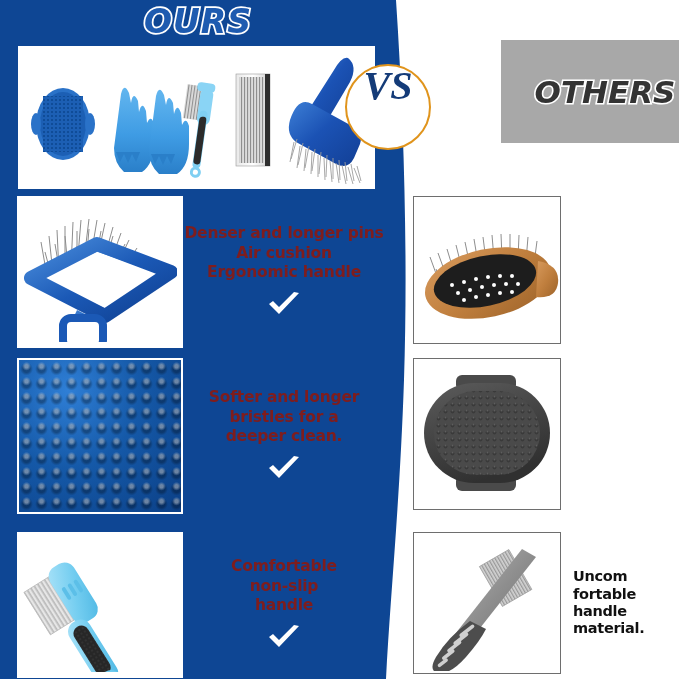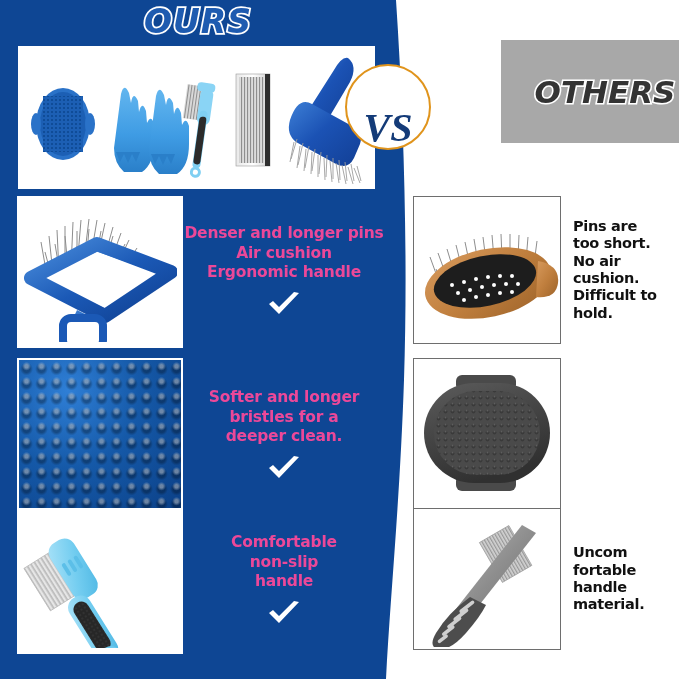--- a/index.html
+++ b/index.html
@@ -57,47 +57,47 @@
     overflow:visible;
   }
   .hero-inner{position:absolute;inset:0;overflow:hidden;}
 
   
   .vs-badge{
     position:absolute;left:345px;top:64px;width:82px;height:82px;
     border-radius:50%;
     background:#ffffff;
     border:2.5px solid #e0941c;
-    display:flex;align-items:flex-end;justify-content:center;
+    display:flex;align-items:flex-start;justify-content:center;
     z-index:20;
   }
   .vs-text{
     font-family:"Liberation Serif","DejaVu Serif",serif;
     font-weight:bold;font-style:italic;
     font-size:40px;line-height:1;
     color:#143b78;
     -webkit-text-stroke:1px #ffffff;
     paint-order:stroke fill;
     user-select:none;
   }
 
   
   .row{position:absolute;left:0;width:679px;}
   .row-1{top:196px;height:148px;}
   .row-2{top:358px;height:152px;}
-  .row-3{top:508px;height:142px;}
+  .row-3{top:532px;height:142px;}
 
   .img-left{
     position:absolute;left:17px;top:0;width:162px;height:100%;
     background:#ffffff;border:2px solid #ffffff;overflow:hidden;
   }
   .claim{
     position:absolute;left:184px;top:0;width:200px;height:100%;
     display:flex;flex-direction:column;align-items:center;justify-content:center;
-    color:#ec4899;
+    color:#7f1d1d;
   }
   .claim-text{
     font-family:"DejaVu Sans",sans-serif;
     font-weight:bold;font-size:15.5px;line-height:1.28;
     text-align:center;white-space:pre-line;letter-spacing:-0.2px;
   }
   .check{
     margin-top:9px;width:34px;height:24px;
   }
   .img-right{
@@ -373,28 +373,20 @@
             <circle cx="62" cy="100" r="2"></circle>
             <circle cx="74" cy="98" r="2"></circle>
           <circle cx="86" cy="96" r="2"></circle>
             <circle cx="98" cy="95" r="2"></circle>
         </g>
 
         <path d="M124 64 q22 4 20 22 q-2 16 -22 14 z" fill="url(#woodG)"></path>
       </svg>
     </div>
 
-    <div class="con">
-      <div class="con-text">Pins are
-too short.
-No air
-cushion.
-Difficult to
-hold.</div>
-    </div>
   </div>
 
   <div class="row row-2">
 
     <div class="img-left">
       <div class="bristle-base"></div>
       <div class="bristle-field"></div>
     </div>
 
     <div class="claim">

